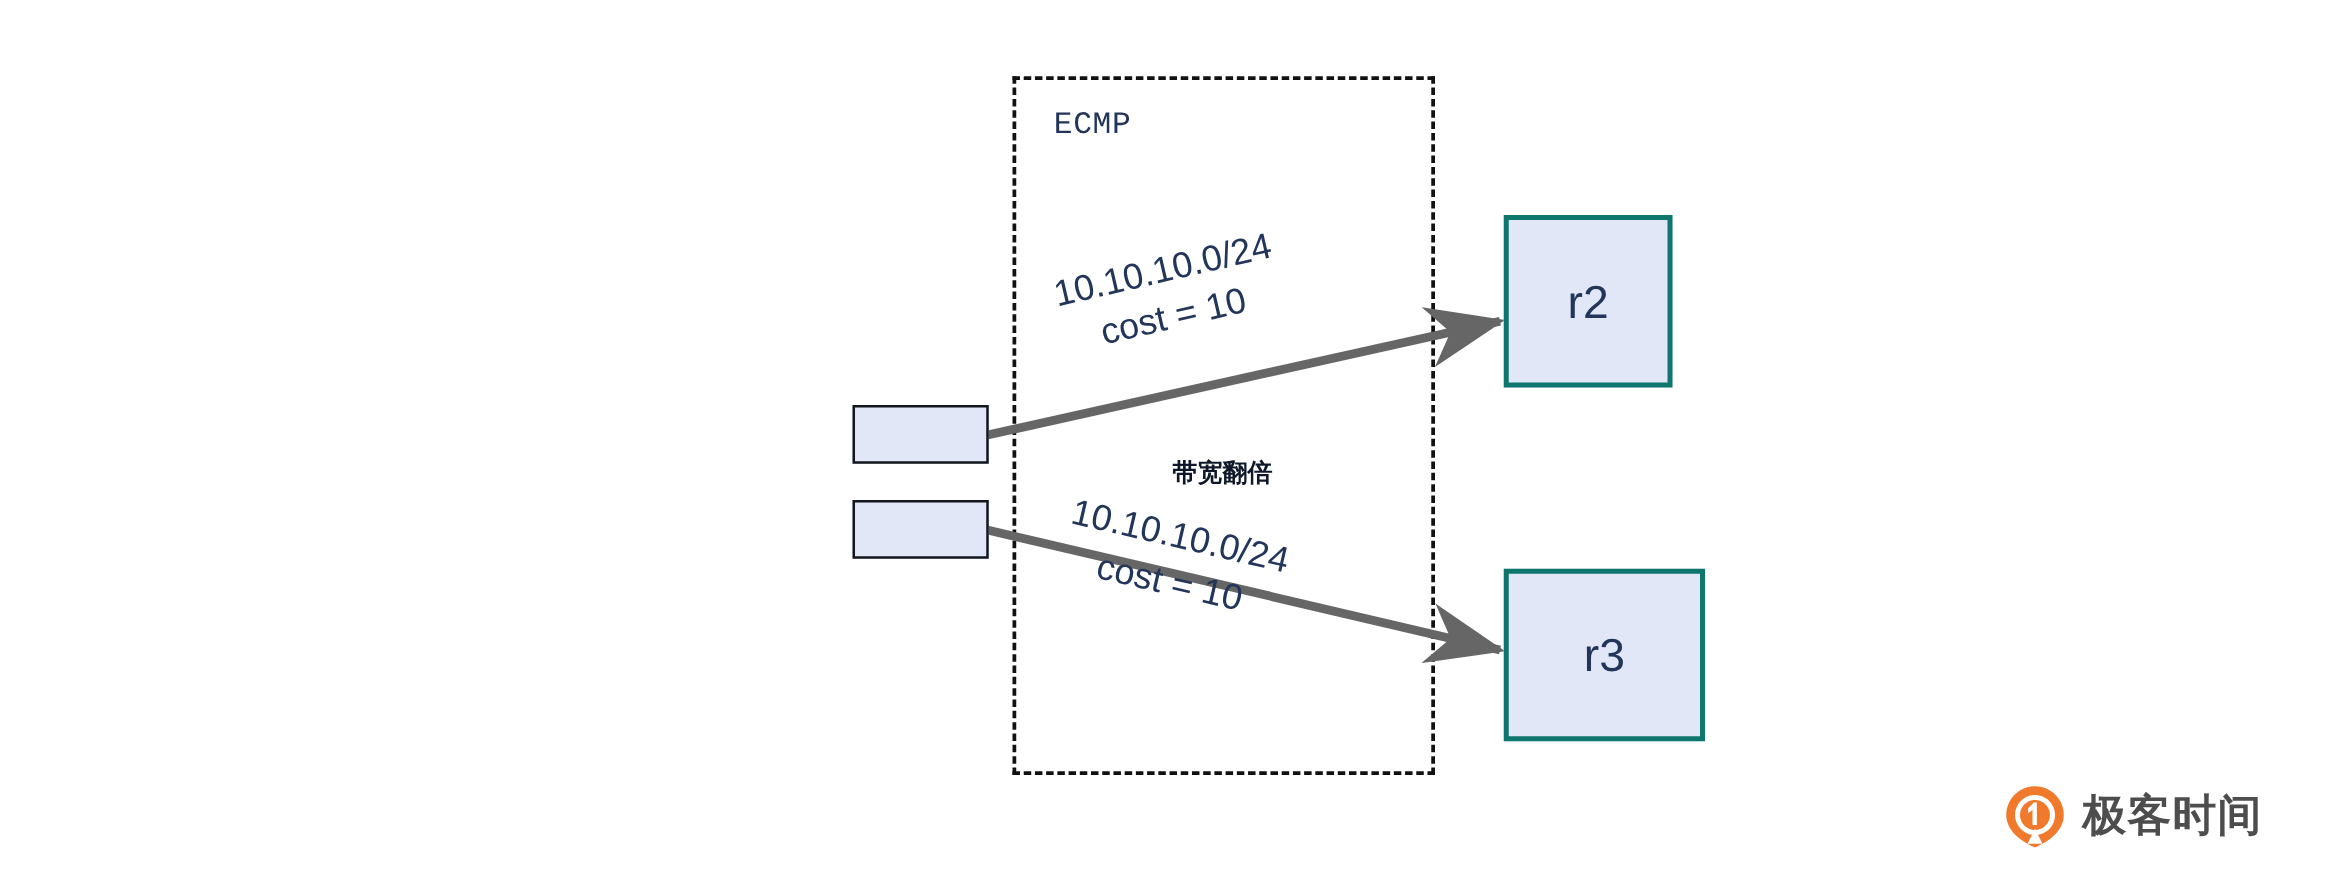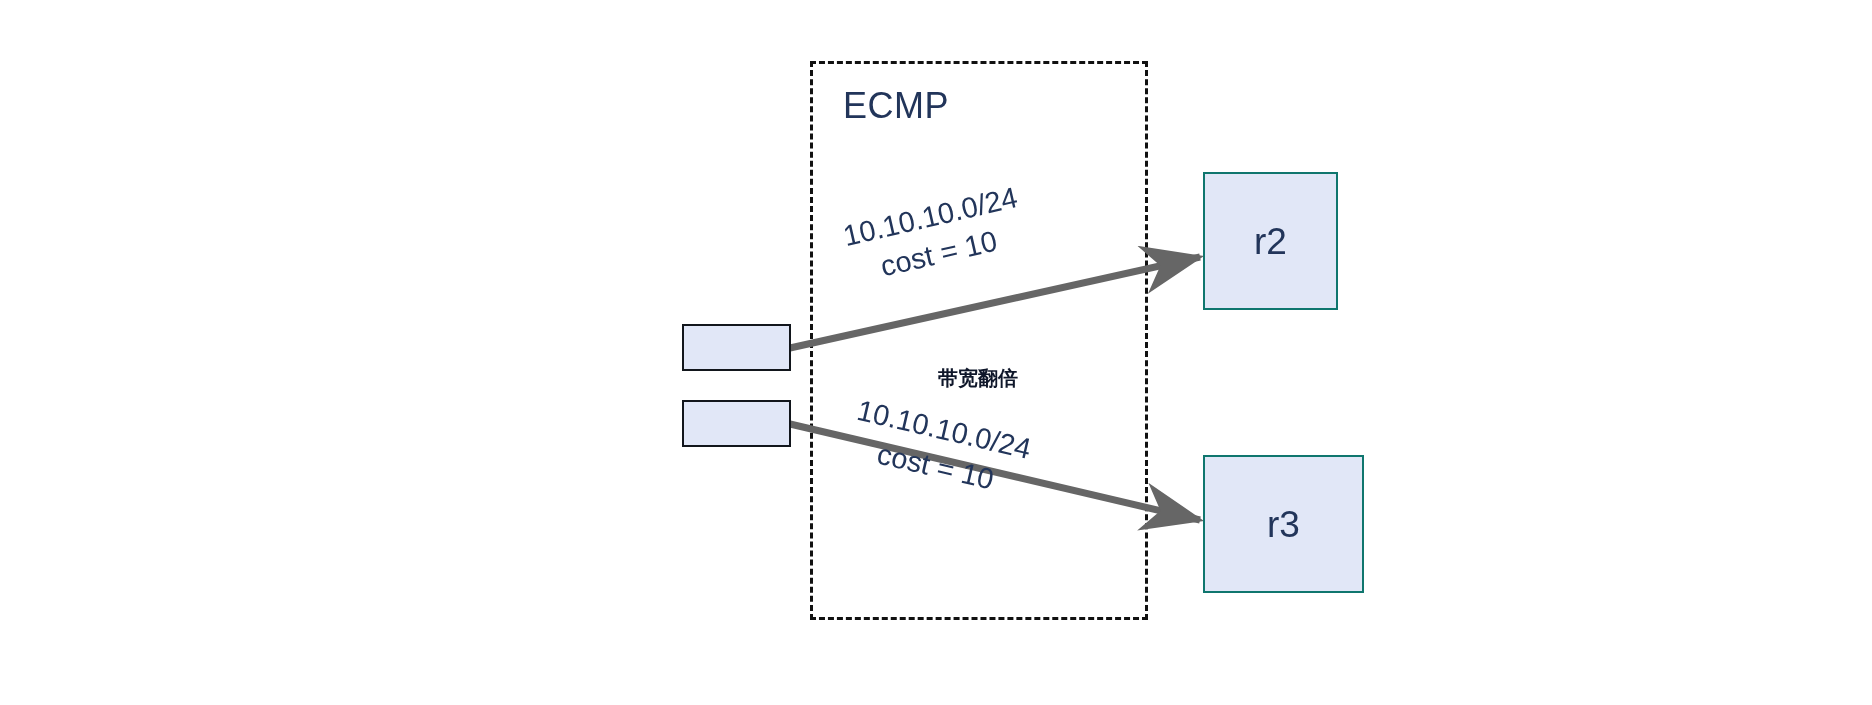--- a/index.html
+++ b/index.html
@@ -16,21 +16,21 @@
     width: 1872px;
     height: 705px;
     background: #ffffff;
     overflow: hidden;
   }
 
   
   .node {
     position: absolute;
     background: #e1e7f7;
-    border: 2px solid #0f766e;
+    border: 4px solid #0f766e;
     box-sizing: border-box;
     display: flex;
     align-items: center;
     justify-content: center;
   }
   .node-label {
     color: #22355a;
     font-family: "Liberation Sans", sans-serif;
     font-weight: 400;
     line-height: 1;
@@ -86,22 +86,22 @@
     height: 559px;
     border: 3px dashed #111111;
     box-sizing: border-box;
     background: transparent;
   }
   #ecmp-title {
     position: absolute;
     left: 843px;
     top: 85px;
     color: #22355a;
-    font-size: 36px;
-    font-family: Liberation Sans, sans-serif;
+    font-size: 25px;
+    font-family: Liberation Mono, monospace;
     letter-spacing: 0.5px;
   }
 
   
   #connectors {
     position: absolute;
     left: 0;
     top: 0;
     width: 1872px;
     height: 705px;
@@ -202,14 +202,24 @@
     <span class="edge-label-line">cost = 10</span>
   </div>
 
   <div class="edge-label" id="label-lower">
     <span class="edge-label-line">10.10.10.0/24</span>
     <span class="edge-label-line">cost = 10</span>
   </div>
 
   <div id="bandwidth-note">带宽翻倍</div>
 
+  <div id="brand-logo">
+    <svg id="brand-mark" viewBox="0 0 52 52">
+      <path d="M26 2 C13.3 2 3 12.3 3 25 C3 34.5 10 44 26 51 C42 44 49 34.5 49 25 C49 12.3 38.7 2 26 2 Z" fill="#f0792b"></path>
+      <path d="M26 9 C17.2 9 10 16.2 10 25 C10 33.8 17.2 41 26 41 C34.8 41 42 33.8 42 25 C42 16.2 34.8 9 26 9 Z" fill="#ffffff"></path>
+      <path d="M26 13 C19.4 13 14 18.4 14 25 C14 31.6 19.4 37 26 37 C32.6 37 38 31.6 38 25 C38 18.4 32.6 13 26 13 Z" fill="#f0792b"></path>
+      <path d="M27.5 15 L27.5 33 L24 33 L24 21 L20.5 23.5 L20.5 19.5 L25 15 Z" fill="#ffffff"></path>
+      <path d="M26 36 L20 48 L32 48 Z" fill="#ffffff"></path>
+    </svg>
+    <span id="brand-text">极客时间</span>
+  </div>
 
 </div>
 
 </body></html>

